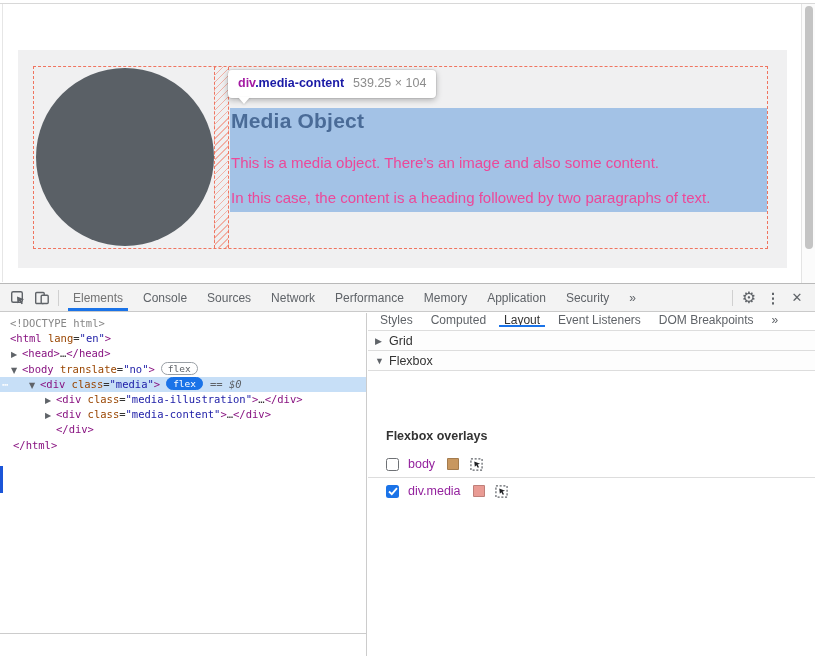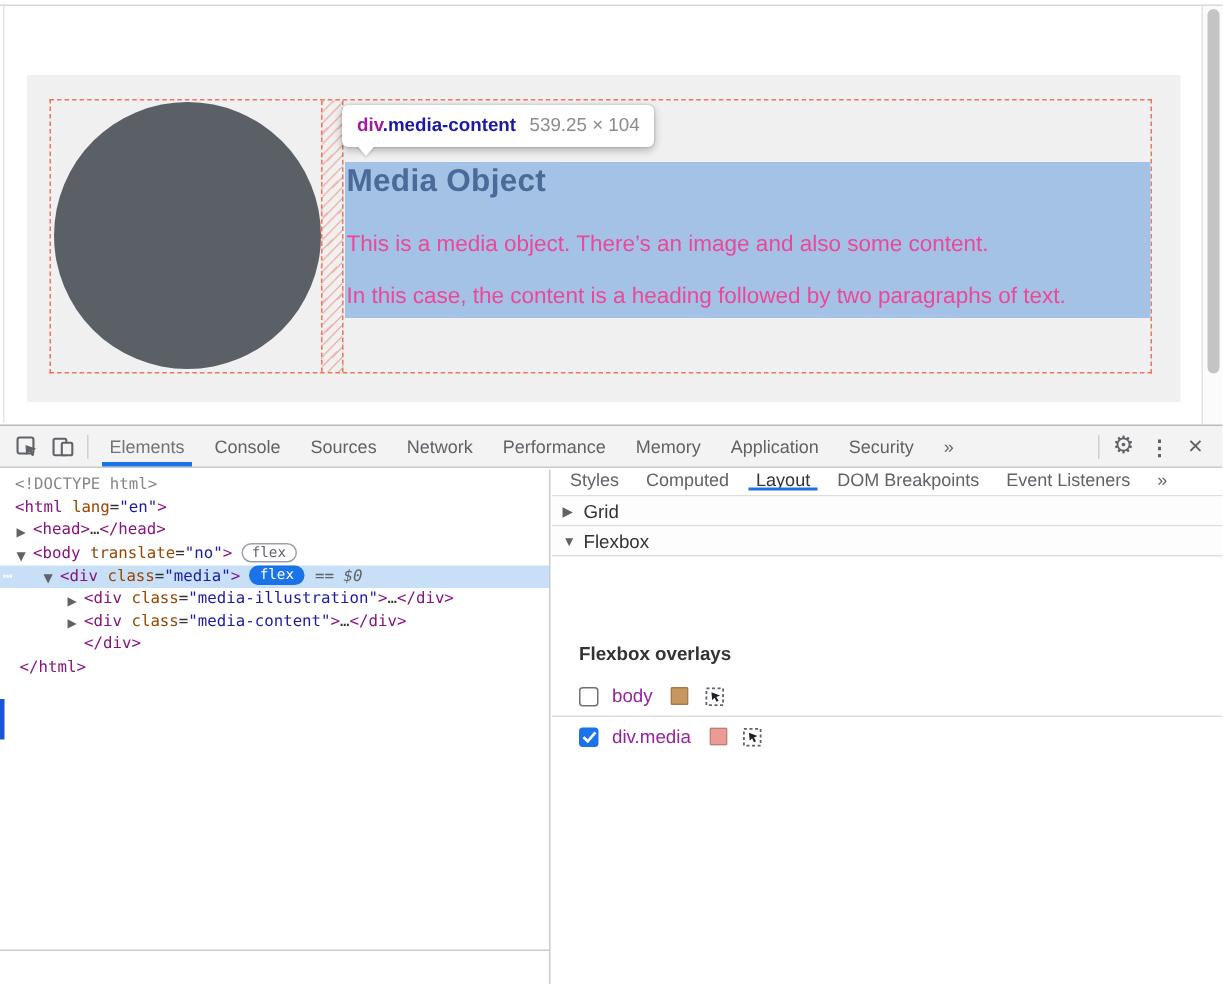--- a/index.html
+++ b/index.html
@@ -208,22 +208,22 @@
             <span class="crumb"><span class="seg-tag">body</span></span>
             <span class="crumb selected"><span class="seg-tag">div</span><span class="seg-attr">.media</span></span>
           </div>
       </div>
 
       <div id="side-panel">
         <div id="side-tabs">
             <div class="side-tab">Styles</div>
             <div class="side-tab">Computed</div>
             <div class="side-tab selected">Layout</div>
+            <div class="side-tab">Event Listeners</div>
             <div class="side-tab">DOM Breakpoints</div>
-            <div class="side-tab">Event Listeners</div>
             <div class="side-tab">»</div>
           </div>
         <div id="side-sections">
             <div class="section-row">
               <span class="section-arrow">▶</span>
               <span>Grid</span>
             </div>
             <div class="section-row">
               <span class="section-arrow">▼</span>
               <span>Flexbox</span>

